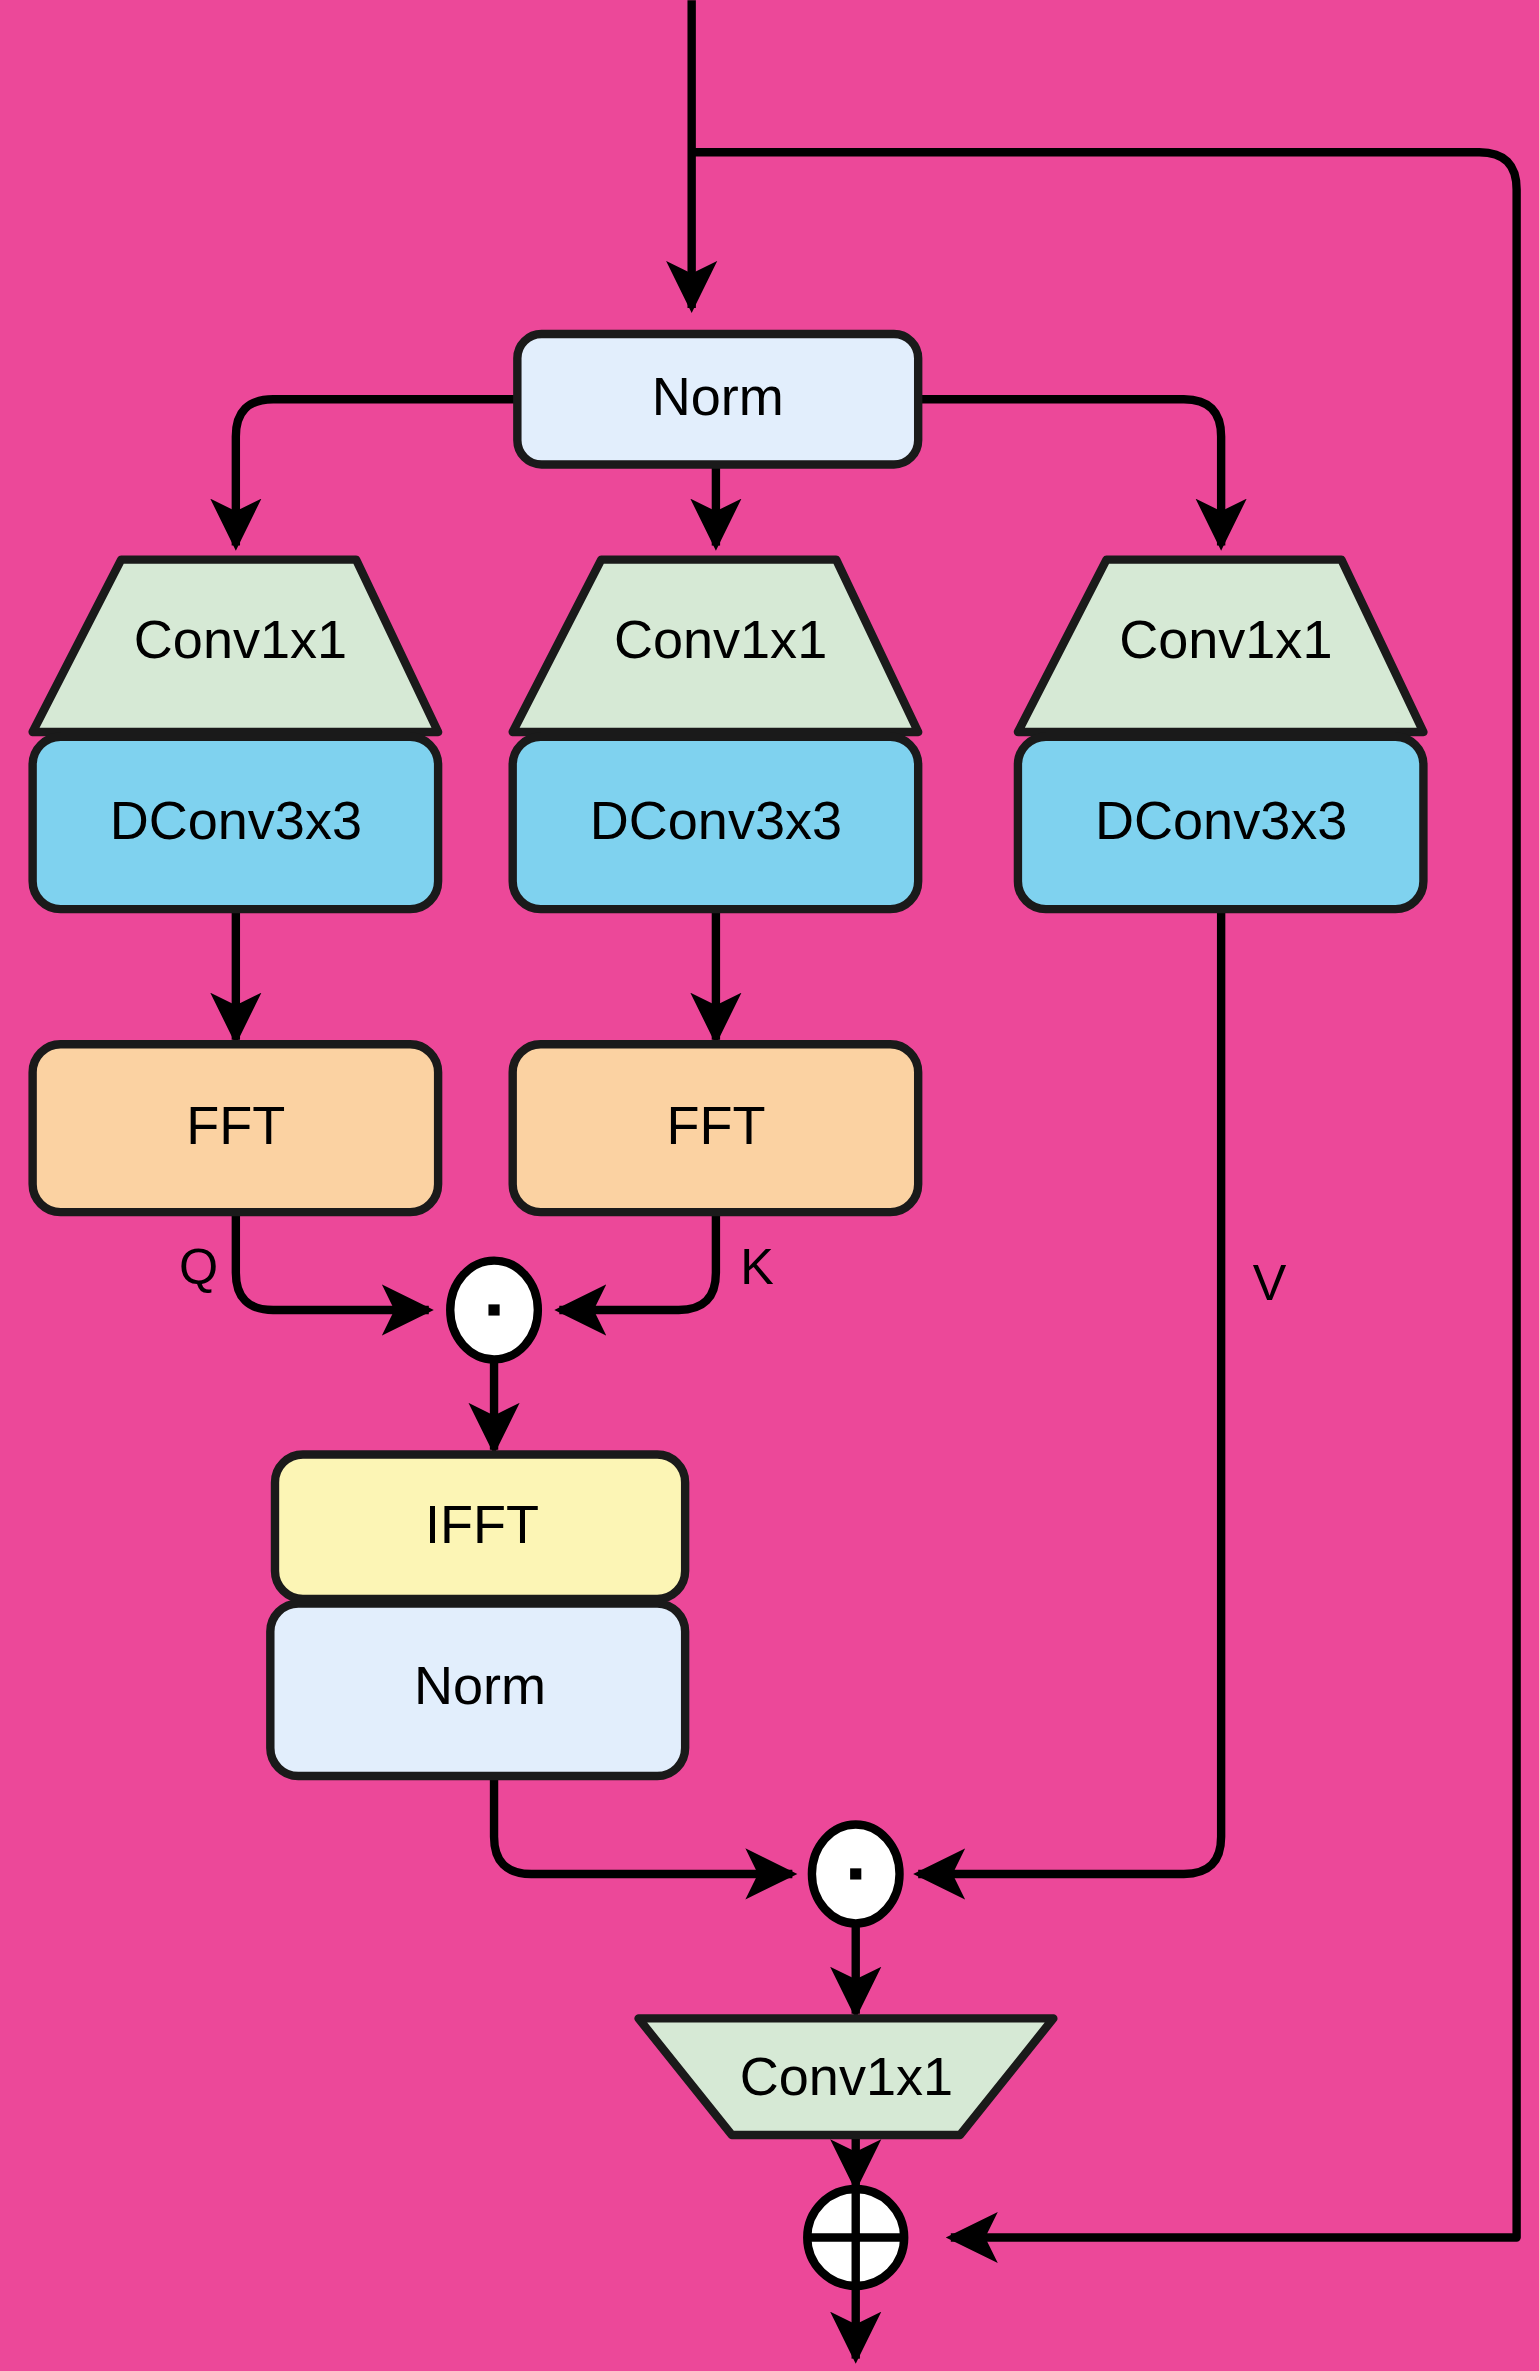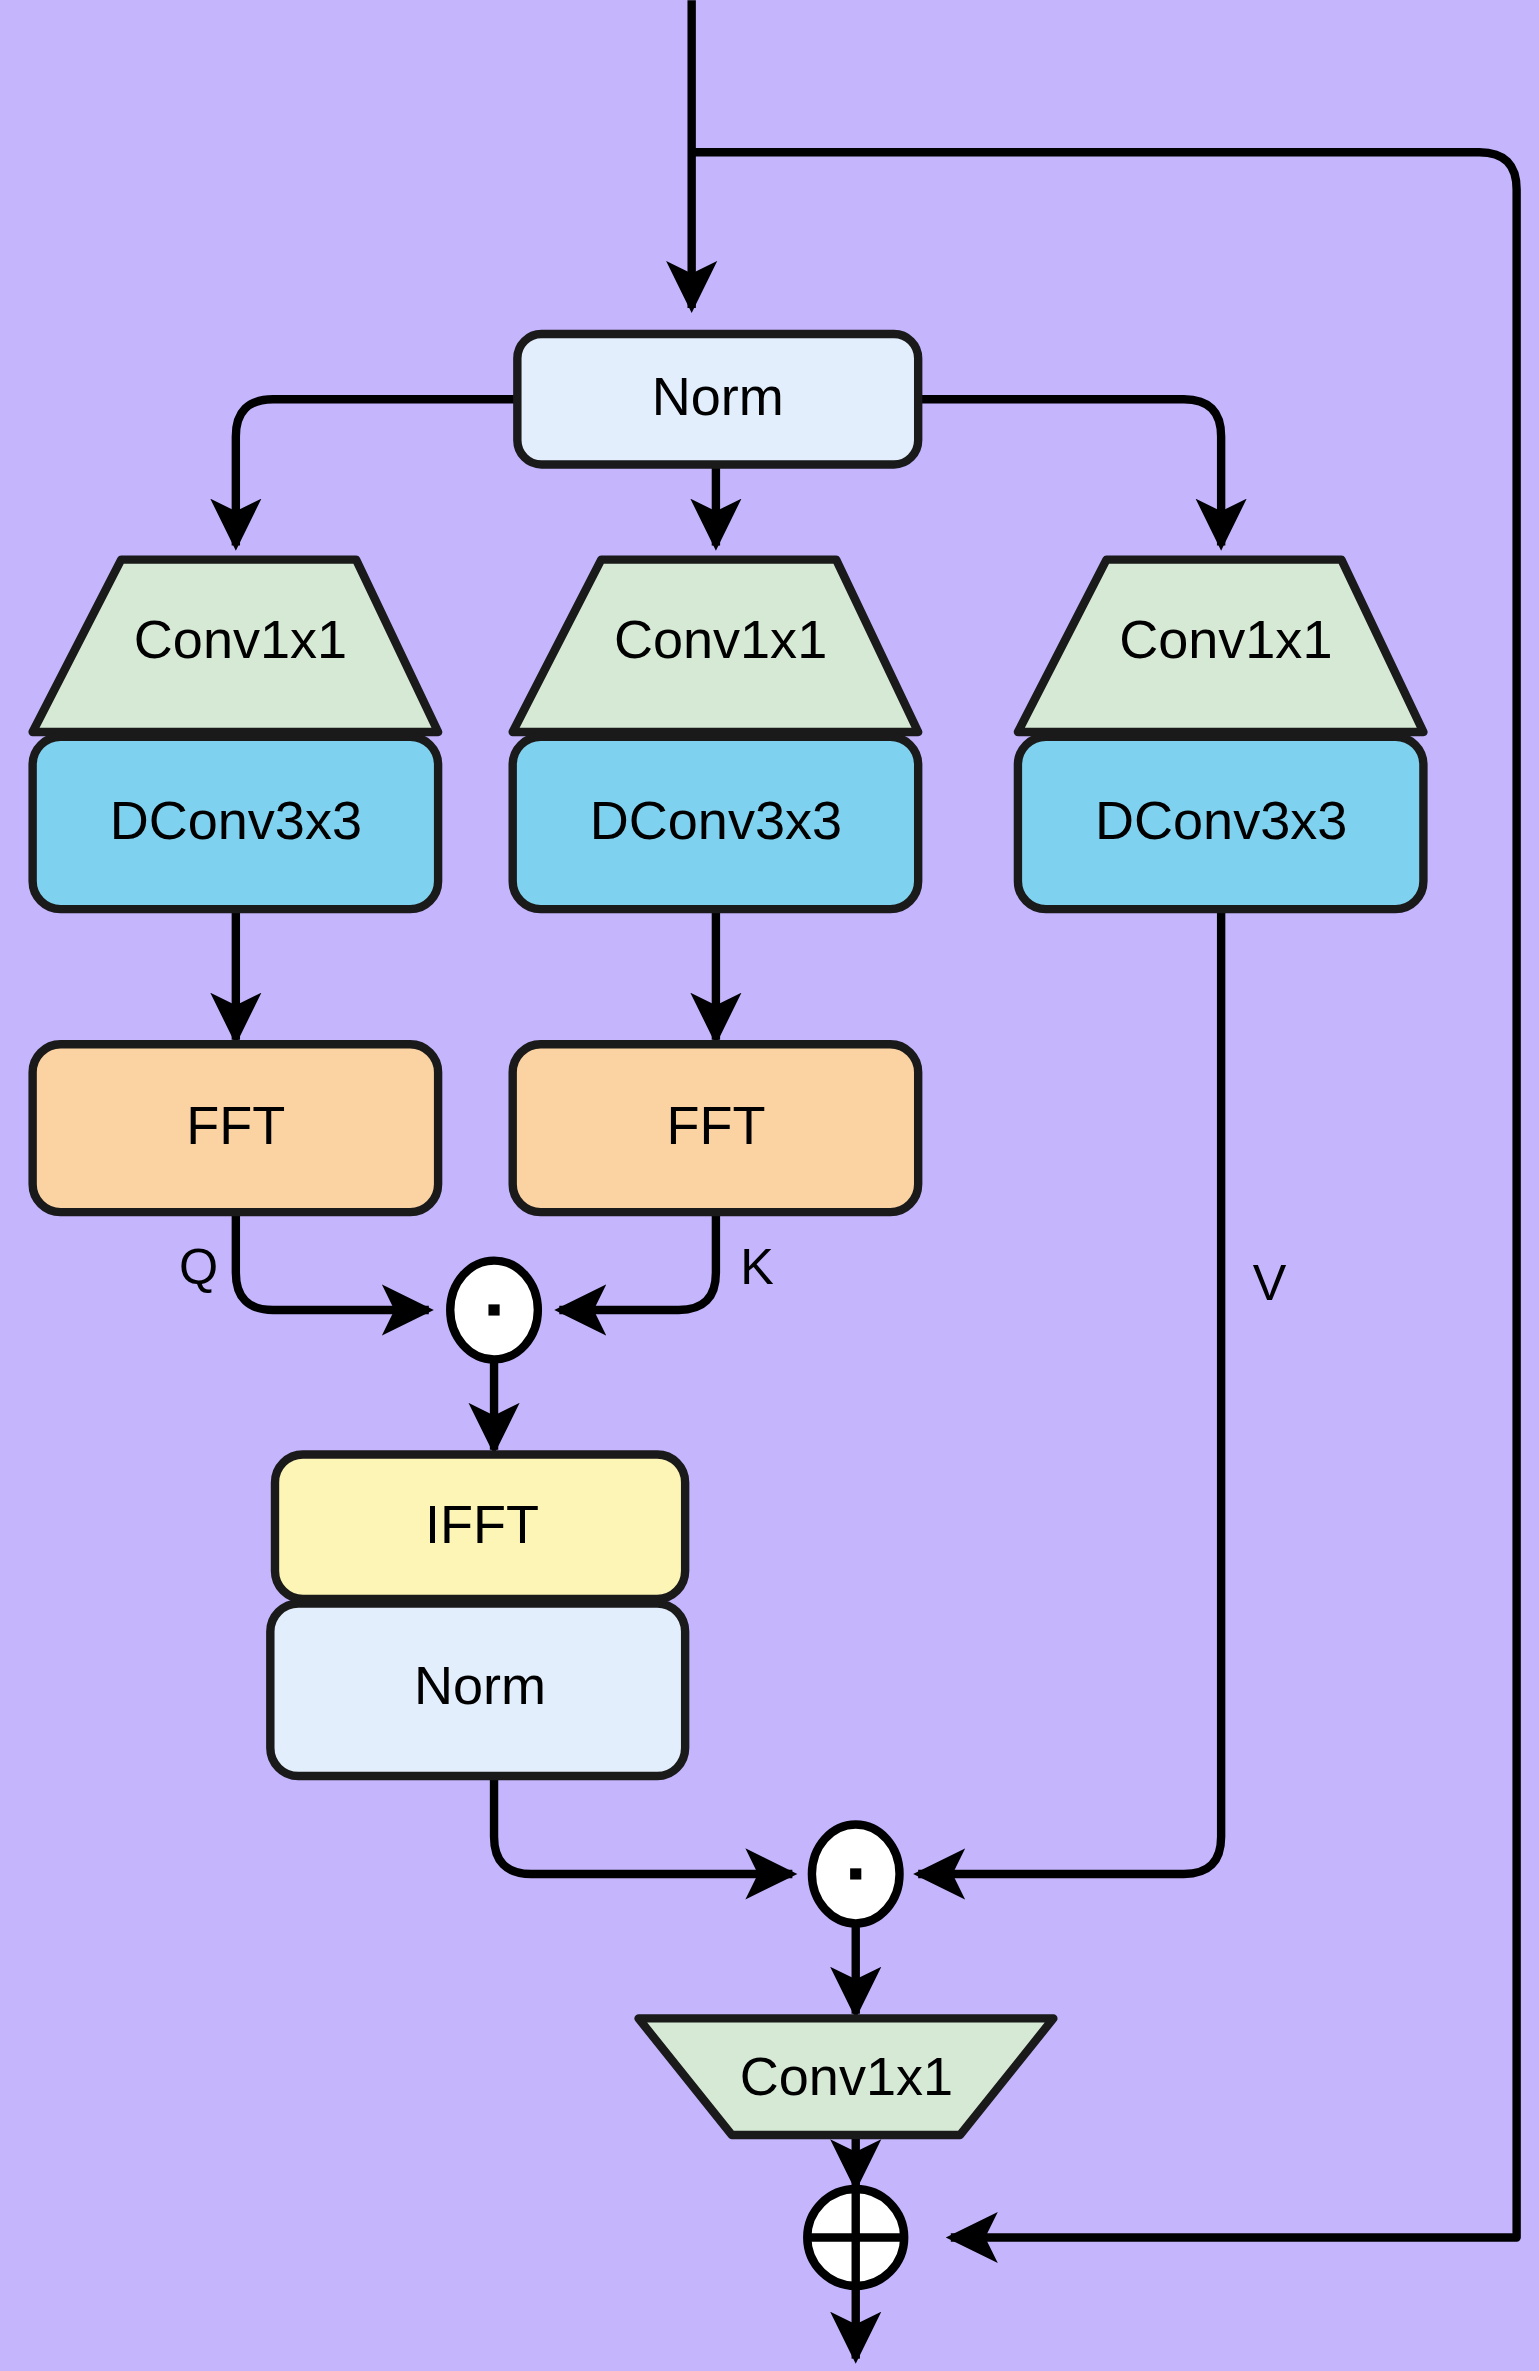--- a/index.html
+++ b/index.html
@@ -4,21 +4,21 @@
 <style>
   html, body {
     margin: 0;
     padding: 0;
     background: #ffffff;
   }
   #canvas-wrap {
     position: relative;
     width: 1539px;
     height: 2372px;
-    background: #c4b5fd;
+    background: #ec4899;
     font-family: "Liberation Sans", sans-serif;
   }
   svg#diagram {
     display: block;
     width: 1539px;
     height: 2372px;
   }
   .node-label {
     font-family: "Liberation Sans", sans-serif;
     font-size: 58px;

